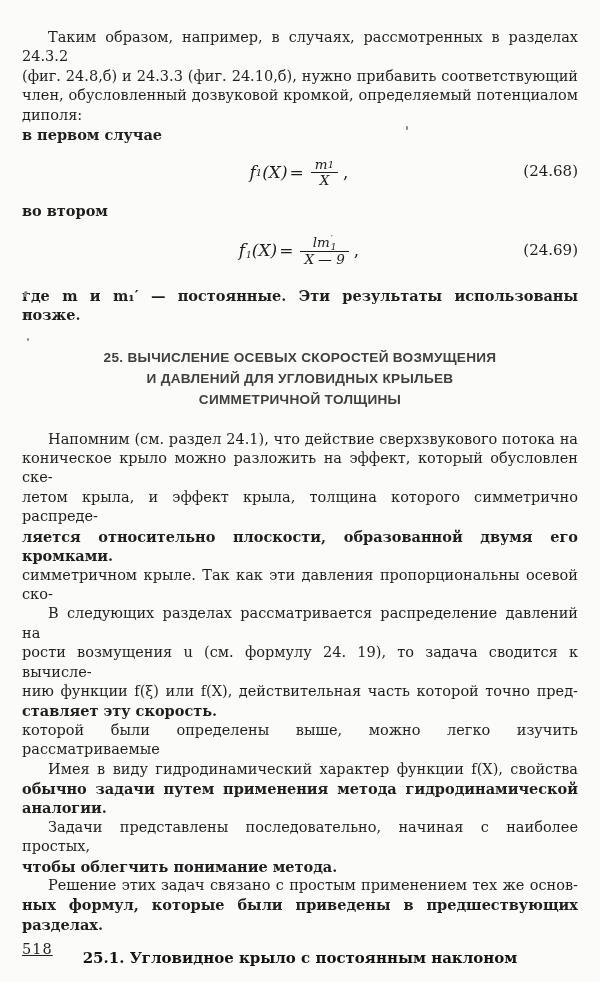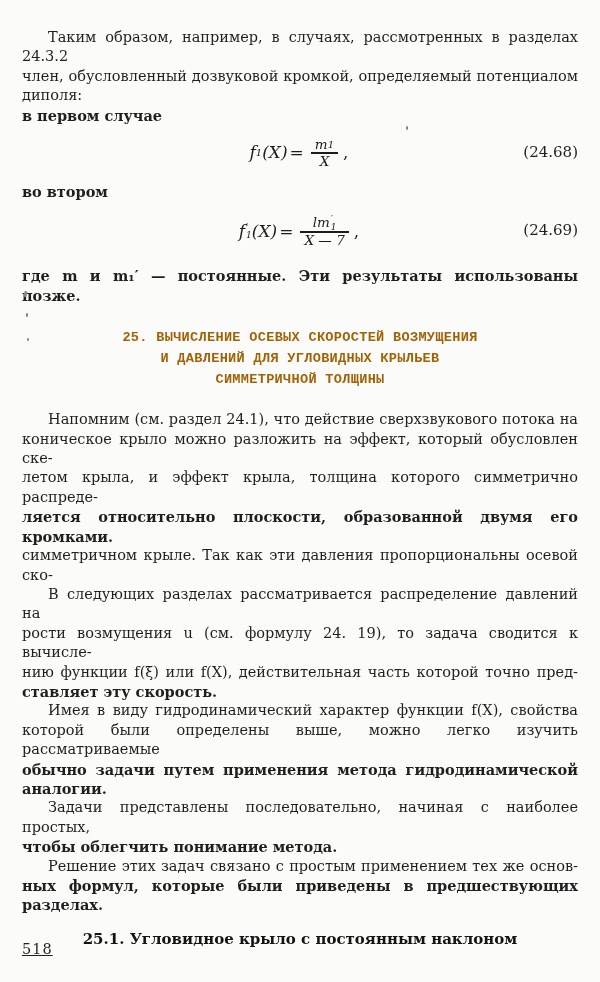--- a/index.html
+++ b/index.html
@@ -34,23 +34,23 @@
   .ss { display: inline-flex; flex-direction: column; align-items: flex-start; font-size: 9px; line-height: 8px; vertical-align: -5px; margin-left: 1px; }
   .ss .ss-t { height: 8px; }
   .comma { margin-left: 2px; }
   .eq-tag { position: absolute; right: 0; top: 50%; transform: translateY(-50%);
             font-style: normal; font-size: 15px; color: #1f1f1f; }
 
   
   .sec-heading {
     margin: 22px 10px 20px 10px;
     text-align: center;
-    font-family: Liberation Mono, monospace;
+    font-family: Liberation Sans, sans-serif;
     font-weight: bold; font-size: 13.6px; line-height: 21px;
-    letter-spacing: 0.3px; color: #a16207;
+    letter-spacing: 0.3px; color: #404040;
   }
   .sub-heading {
     margin: 14px 0 20px 0;
     text-align: center;
     font-weight: bold; font-size: 15px; line-height: 20px; color: #141414;
   }
 
   .page-number { position: absolute; left: 22px; top: 940px; font-size: 14.5px; letter-spacing: 1px; text-decoration: underline; }
 
   
@@ -60,20 +60,21 @@
   .a3 { left: 27px; top: 338px; width: 2px; height: 3px; }
   .a4 { left: 406px; top: 126px; width: 2px; height: 4px; }
 </style>
 </head>
 <body>
 
 <div class="page">
 
   <div class="para">
     <div class="line ind">Таким образом, например, в случаях, рассмотренных в разделах 24.3.2</div>
+    <div class="line">(фиг. 24.8,б) и 24.3.3 (фиг. 24.10,б), нужно прибавить соответствующий</div>
     <div class="line">член, обусловленный дозвуковой кромкой, определяемый потенциалом диполя:</div>
     <div class="line last">в первом случае</div>
   </div>
 
   <div class="eq-row first">
     <span class="eq">
       <span class="mi">f</span>
         <sub class="msub">1</sub>
         <span class="mi">(X)</span>
       <span class="mo">=</span>
@@ -105,21 +106,21 @@
       <span class="mo">=</span>
       <span class="frac">
         <span class="num">
             <span class="mi">lm</span>
             <span class="ss">
               <span class="ss-t">′</span>
               <span class="ss-b">1</span>
             </span>
           </span>
         <span class="bar"></span>
-        <span class="den">X — 7</span>
+        <span class="den">X — 9</span>
       </span>
       <span class="mo comma">,</span>
     </span>
     <span class="eq-tag">(24.69)</span>
   </div>
 
   <div class="para">
     <div class="line last">где m и m₁′ — постоянные. Эти результаты использованы позже.</div>
   </div>
 
@@ -138,22 +139,22 @@
 
   <div class="para">
     <div class="line">симметричном крыле. Так как эти давления пропорциональны осевой ско-</div>
     <div class="line ind">В следующих разделах рассматривается распределение давлений на</div>
     <div class="line">рости возмущения u (см. формулу 24. 19), то задача сводится к вычисле-</div>
     <div class="line">нию функции f(ξ) или f(X), действительная часть которой точно пред-</div>
     <div class="line last">ставляет эту скорость.</div>
   </div>
 
   <div class="para">
+    <div class="line">которой были определены выше, можно легко изучить рассматриваемые</div>
     <div class="line ind">Имея в виду гидродинамический характер функции f(X), свойства</div>
-    <div class="line">которой были определены выше, можно легко изучить рассматриваемые</div>
     <div class="line last">обычно задачи путем применения метода гидродинамической аналогии.</div>
   </div>
 
   <div class="para">
     <div class="line ind">Задачи представлены последовательно, начиная с наиболее простых,</div>
     <div class="line last">чтобы облегчить понимание метода.</div>
   </div>
 
 
   <div class="para">

